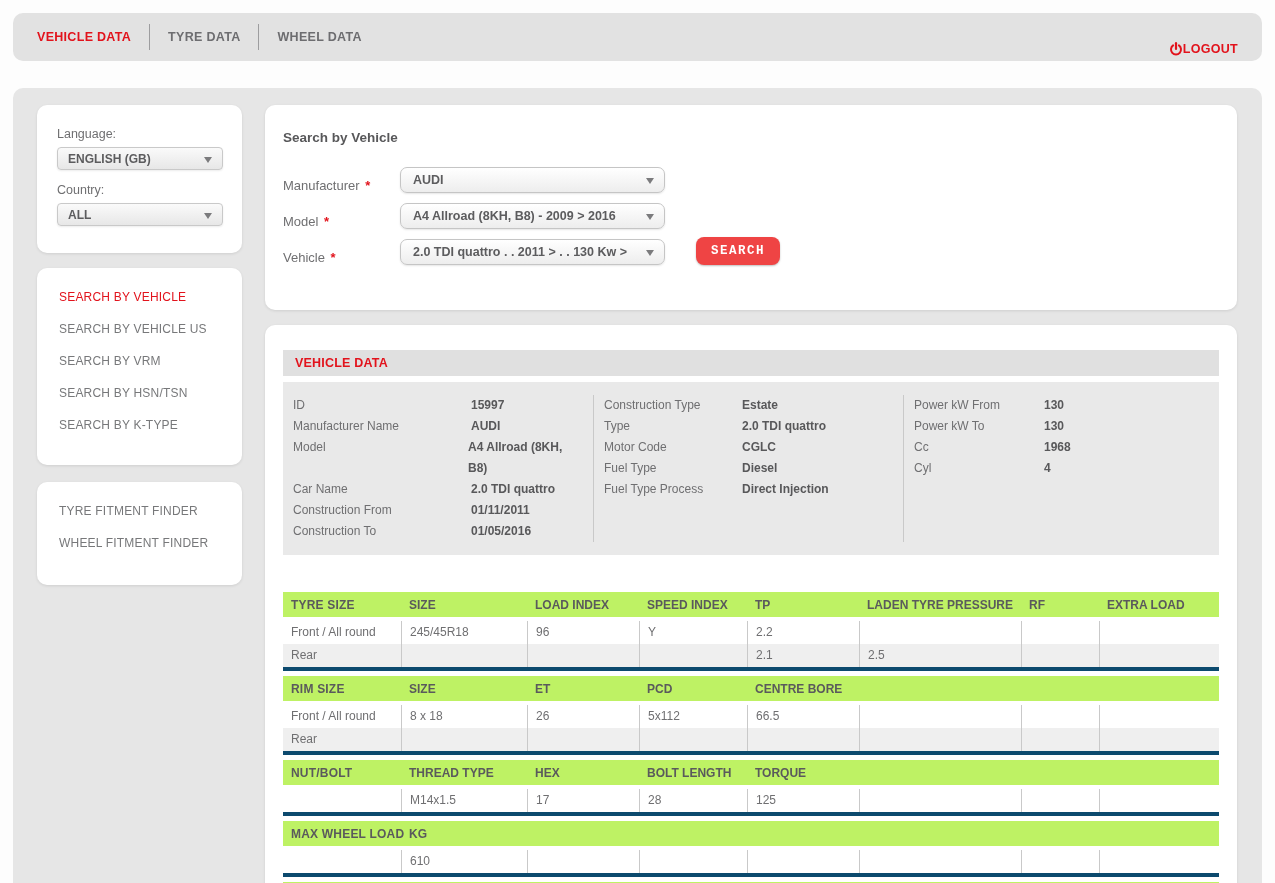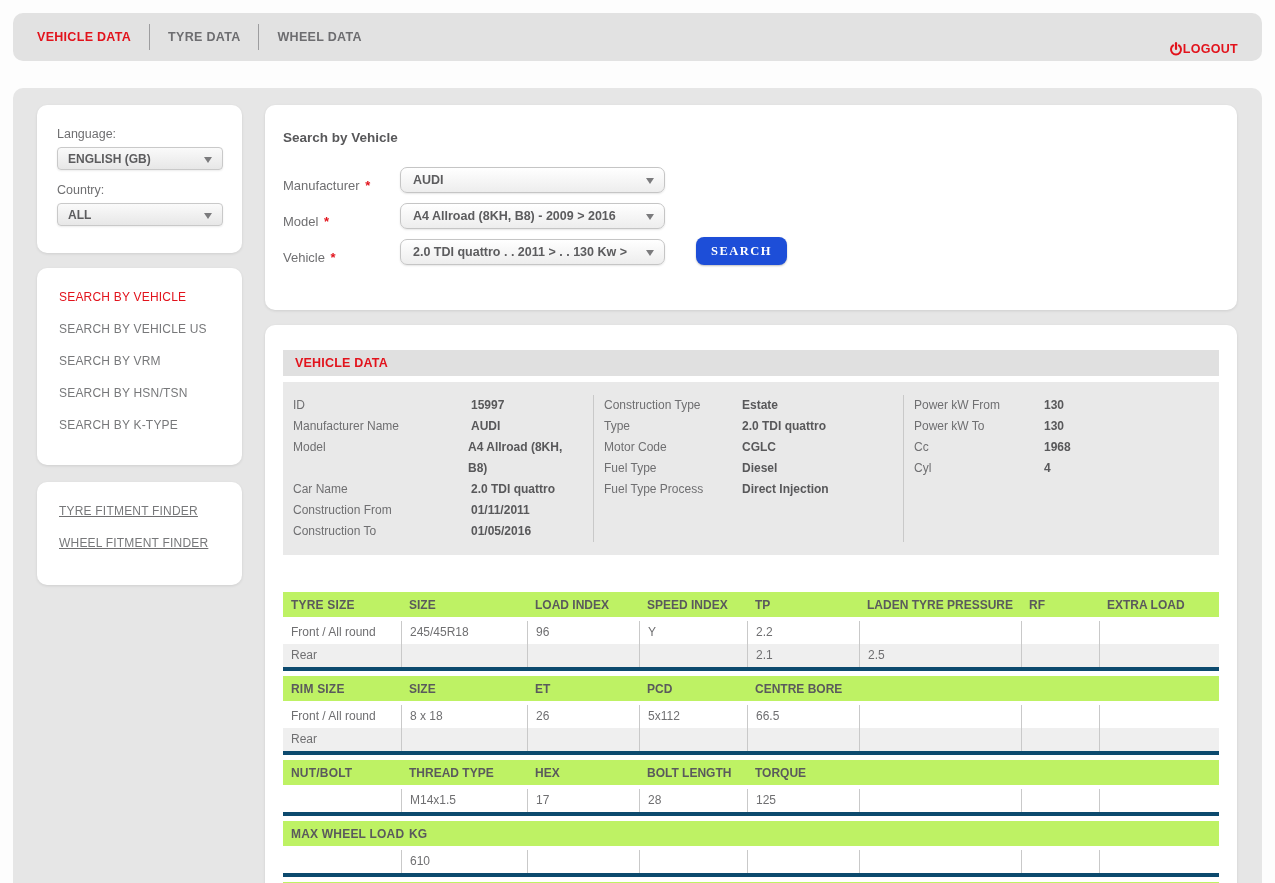--- a/index.html
+++ b/index.html
@@ -22,21 +22,21 @@
 
   
   .shell { position:absolute; left:13px; top:88px; width:1249px; height:795px;
     background:#e6e6e6; border-radius:10px 10px 0 0; overflow:hidden; }
   .card { position:absolute; background:#fff; border-radius:10px;
     box-shadow:0 1px 3px rgba(0,0,0,.10); }
 
   
   .locale-card  { left:24px; top:17px;  width:205px; height:148px; padding:22px 20px 0; }
   .menu-card    { left:24px; top:180px; width:205px; height:197px; padding:13px 0; }
-  .finder-card  { left:24px; top:394px; width:205px; height:103px; padding:13px 0;text-decoration:underline; }
+  .finder-card  { left:24px; top:394px; width:205px; height:103px; padding:13px 0; }
   .side-label { font-size:12.5px; color:#6f6f71; margin-bottom:6px; }
   .side-select { position:relative; width:166px; height:23px; border:1px solid #c9c9c9;
     border-radius:4px; background:linear-gradient(#fafafa,#e7e7e7);
     display:flex; align-items:center; padding:0 10px; margin-bottom:13px;
     font-size:12px; font-weight:bold; color:#5c5c5e; cursor:pointer;
     box-shadow:0 1px 2px rgba(0,0,0,.08); }
   .arr { position:absolute; right:10px; top:9px; width:0; height:0;
     border-left:4.5px solid transparent; border-right:4.5px solid transparent;
     border-top:6px solid #7b7b7d; }
   .menu-item { font-size:12px; font-weight:normal; letter-spacing:.2px; color:#77787a;
@@ -48,22 +48,22 @@
   .search-title { font-size:13.5px; font-weight:bold; color:#58585a; margin-bottom:22px; }
   .form-row { display:flex; align-items:flex-end; height:26px; margin-bottom:10px; }
   .form-label { width:117px; font-size:13px; color:#6f6f71; }
   .req { color:#e2131c; font-weight:bold; margin-left:2px; }
   .form-select { position:relative; width:265px; height:26px; border:1px solid #c5c5c5;
     border-radius:7px; background:linear-gradient(#ffffff,#ededed);
     display:flex; align-items:center; padding:0 28px 0 12px;
     font-size:12.5px; font-weight:bold; color:#5c5c5e; cursor:pointer;
     white-space:nowrap; overflow:hidden; box-shadow:0 1px 2px rgba(0,0,0,.10); }
   .form-select .arr { top:10px; }
-  .search-btn { margin-left:31px; height:28px; padding:0 15px; background:#1d4ed8;
-    color:#fff; font-family:Liberation Serif, serif; font-size:12.5px;
+  .search-btn { margin-left:31px; height:28px; padding:0 15px; background:#ef4444;
+    color:#fff; font-family:Liberation Mono, monospace; font-size:12.5px;
     font-weight:bold; letter-spacing:1.5px; border:none; border-radius:8px;
     cursor:pointer; box-shadow:0 1px 2px rgba(0,0,0,.25); }
 
   
   .results-card { left:252px; top:237px; width:972px; height:720px; padding:25px 18px; }
   .sec-bar { height:26px; background:#e0e0e0; display:flex; align-items:center; }
   .vd-bar { padding:0 12px; font-size:12.5px; font-weight:bold; letter-spacing:.2px; }
 
   .vd-grid { margin-top:6px; background:#e9e9e9; display:grid;
     grid-template-columns:310px 310px 316px; padding:13px 0; min-height:130px; }

